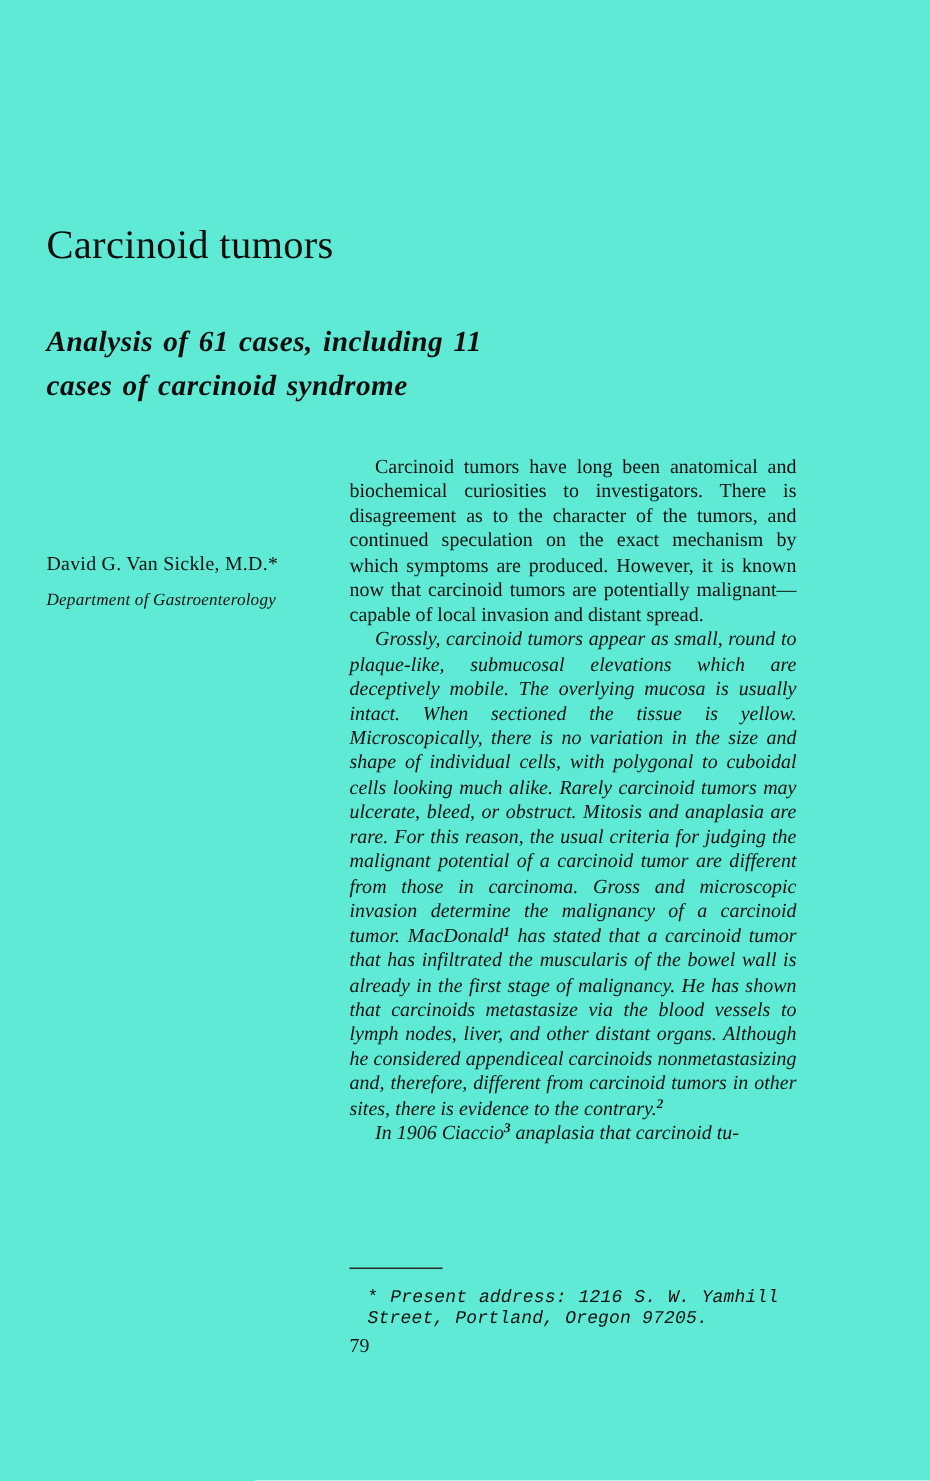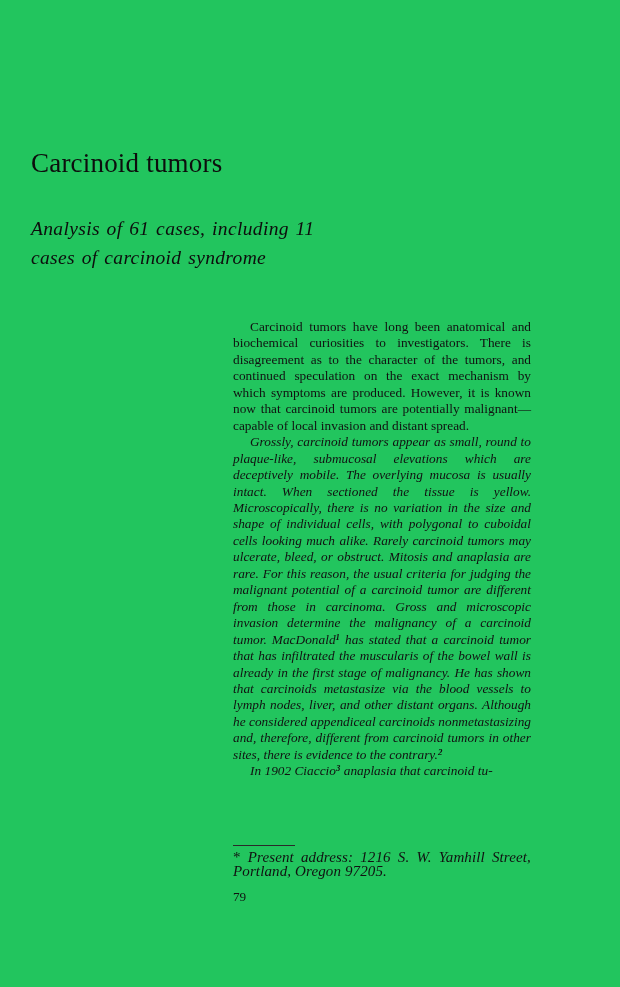--- a/index.html
+++ b/index.html
@@ -4,21 +4,21 @@
 <style>
   html, body {
     margin: 0;
     padding: 0;
     background: #ffffff;
   }
   .page {
     position: relative;
     width: 620px;
     height: 987px;
-    background: #22c55e;
+    background: #5eead4;
     overflow: hidden;
     font-family: "Liberation Serif", "DejaVu Serif", serif;
     color: #111111;
   }
 
   
   .article-title {
     position: absolute;
     left: 31px;
     top: 131px;
@@ -31,21 +31,21 @@
   }
 
   
   .article-subtitle {
     position: absolute;
     left: 31px;
     top: 215px;
     width: 330px;
     font-size: 19.5px;
     font-style: italic;
-    font-weight: 400;
+    font-weight: 700;
     line-height: 1.48;
     letter-spacing: 0.35px;
     word-spacing: 1.5px;
     color: #0d0d0d;
   }
 
   
   .author-block {
     position: absolute;
     left: 31px;
@@ -66,21 +66,21 @@
     letter-spacing: 0.15px;
     line-height: 1.45;
     white-space: nowrap;
     color: #111111;
   }
 
   
   .body-column {
     position: absolute;
     left: 233px;
-    top: 319px;
+    top: 303px;
     width: 298px;
   }
   .body-paragraph {
     margin: 0;
     font-size: 13.3px;
     line-height: 16.45px;
     text-align: justify;
     text-indent: 17px;
     letter-spacing: 0.02px;
     color: #111111;
@@ -105,27 +105,28 @@
     top: 845px;
     width: 298px;
   }
   .footnote-rule {
     width: 62px;
     height: 0;
     border-top: 1px solid #2a2a2a;
     margin: 0 0 4px 0;
   }
   .footnote-text {
-    margin: 0;
-    font-size: 15px;
+    margin: 12px;
+    font-size: 12px;
     font-style: italic;
     line-height: 14.2px;
     text-align: justify;
     letter-spacing: 0.12px;
     color: #111111;
+    font-family: Liberation Mono, monospace;
   }
   .footnote-text .fn-marker {
     font-style: normal;
   }
 
   
   .page-number {
     position: absolute;
     left: 233px;
     top: 889px;
@@ -137,28 +138,32 @@
 </style>
 </head>
 <body>
 
 <div class="page">
 
   <h1 class="article-title">Carcinoid tumors</h1>
 
   <div class="article-subtitle">Analysis of 61 cases, including 11 cases of carcinoid syndrome</div>
 
+  <div class="author-block">
+    <div class="author-name">David G. Van Sickle, M.D.*</div>
+    <div class="author-affiliation">Department of Gastroenterology</div>
+  </div>
 
   <div class="body-column">
 
     <p class="body-paragraph">Carcinoid tumors have long been anatomical and biochemical curiosities to investigators. There is disagreement as to the character of the tumors, and continued speculation on the exact mechanism by which symptoms are produced. However, it is known now that carcinoid tumors are potentially malignant—capable of local invasion and distant spread.</p>
 
     <p class="body-paragraph"><span>Grossly, carcinoid tumors appear as small, round to plaque-like, submucosal elevations which are deceptively mobile. The overlying mucosa is usually intact. When sectioned the tissue is yellow. Microscopically, there is no variation in the size and shape of individual cells, with polygonal to cuboidal cells looking much alike. Rarely carcinoid tumors may ulcerate, bleed, or obstruct. Mitosis and anaplasia are rare. For this reason, the usual criteria for judging the malignant potential of a carcinoid tumor are different from those in carcinoma. Gross and microscopic invasion determine the malignancy of a carcinoid tumor. MacDonald</span><sup>1</sup><span> has stated that a carcinoid tumor that has infiltrated the muscularis of the bowel wall is already in the first stage of malignancy. He has shown that carcinoids metastasize via the blood vessels to lymph nodes, liver, and other distant organs. Although he considered appendiceal carcinoids nonmetastasizing and, therefore, different from carcinoid tumors in other sites, there is evidence to the contrary.</span><sup>2</sup></p>
 
-    <p class="body-paragraph"><span>In 1902 Ciaccio</span><sup>3</sup><span> anaplasia that carcinoid tu-</span></p>
+    <p class="body-paragraph"><span>In 1906 Ciaccio</span><sup>3</sup><span> anaplasia that carcinoid tu-</span></p>
 
   </div>
 
   <div class="footnote">
     <div class="footnote-rule"></div>
     <p class="footnote-text"><span class="fn-marker">*</span><span> Present address: 1216 S. W. Yamhill Street, Portland, Oregon 97205.</span></p>
   </div>
 
   <div class="page-number">79</div>
 

